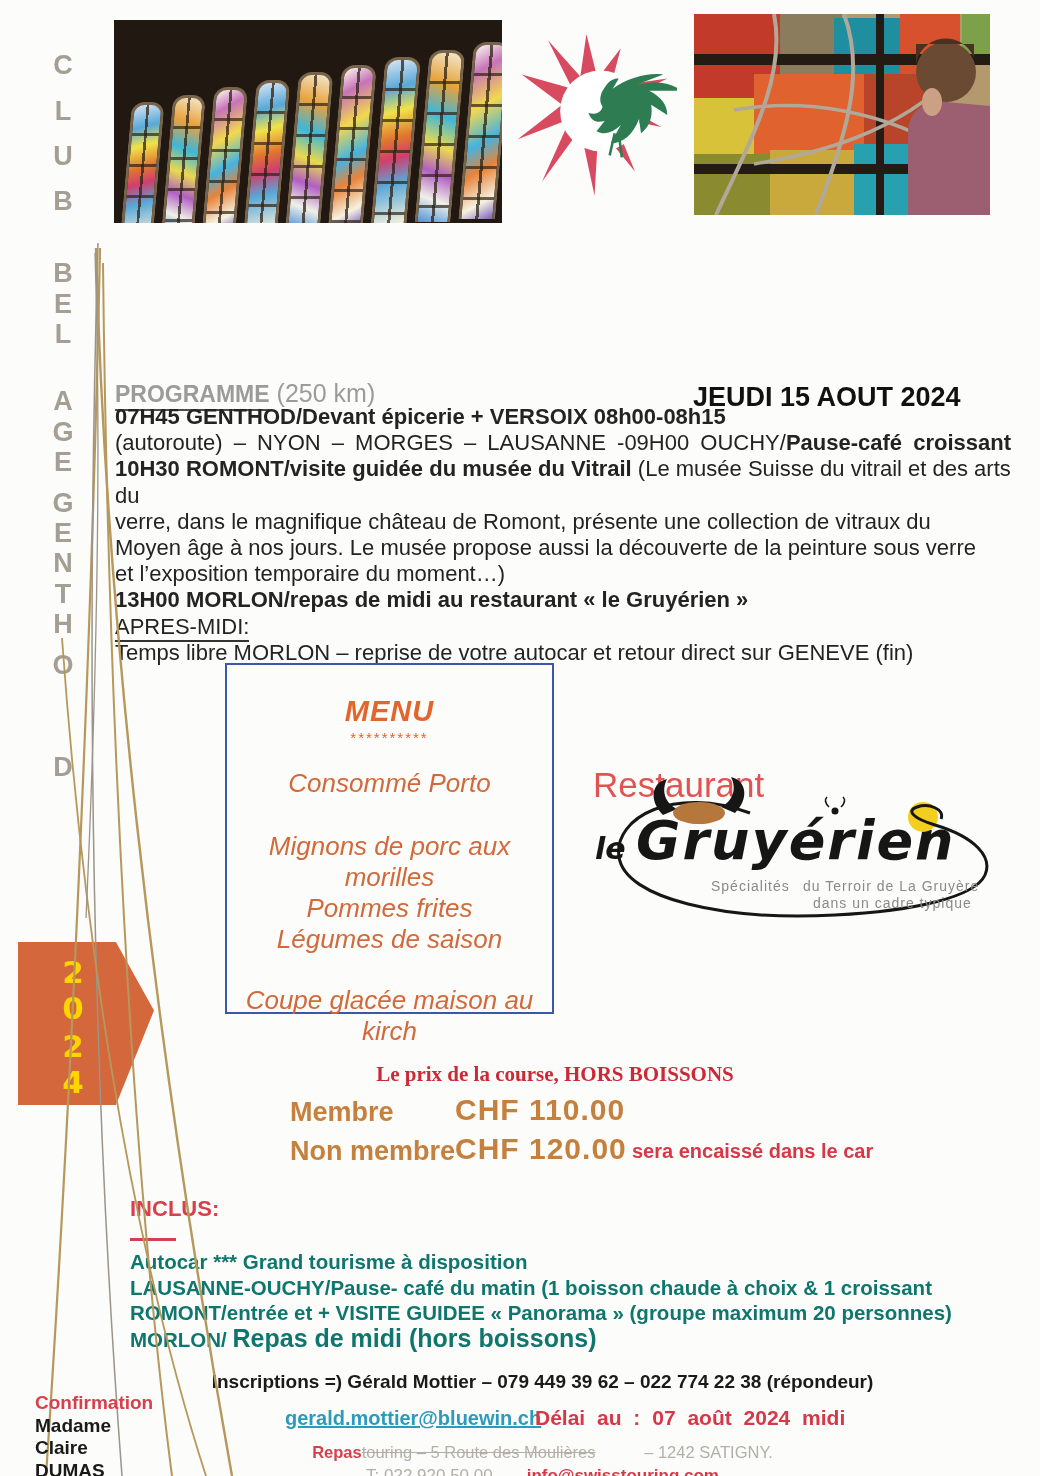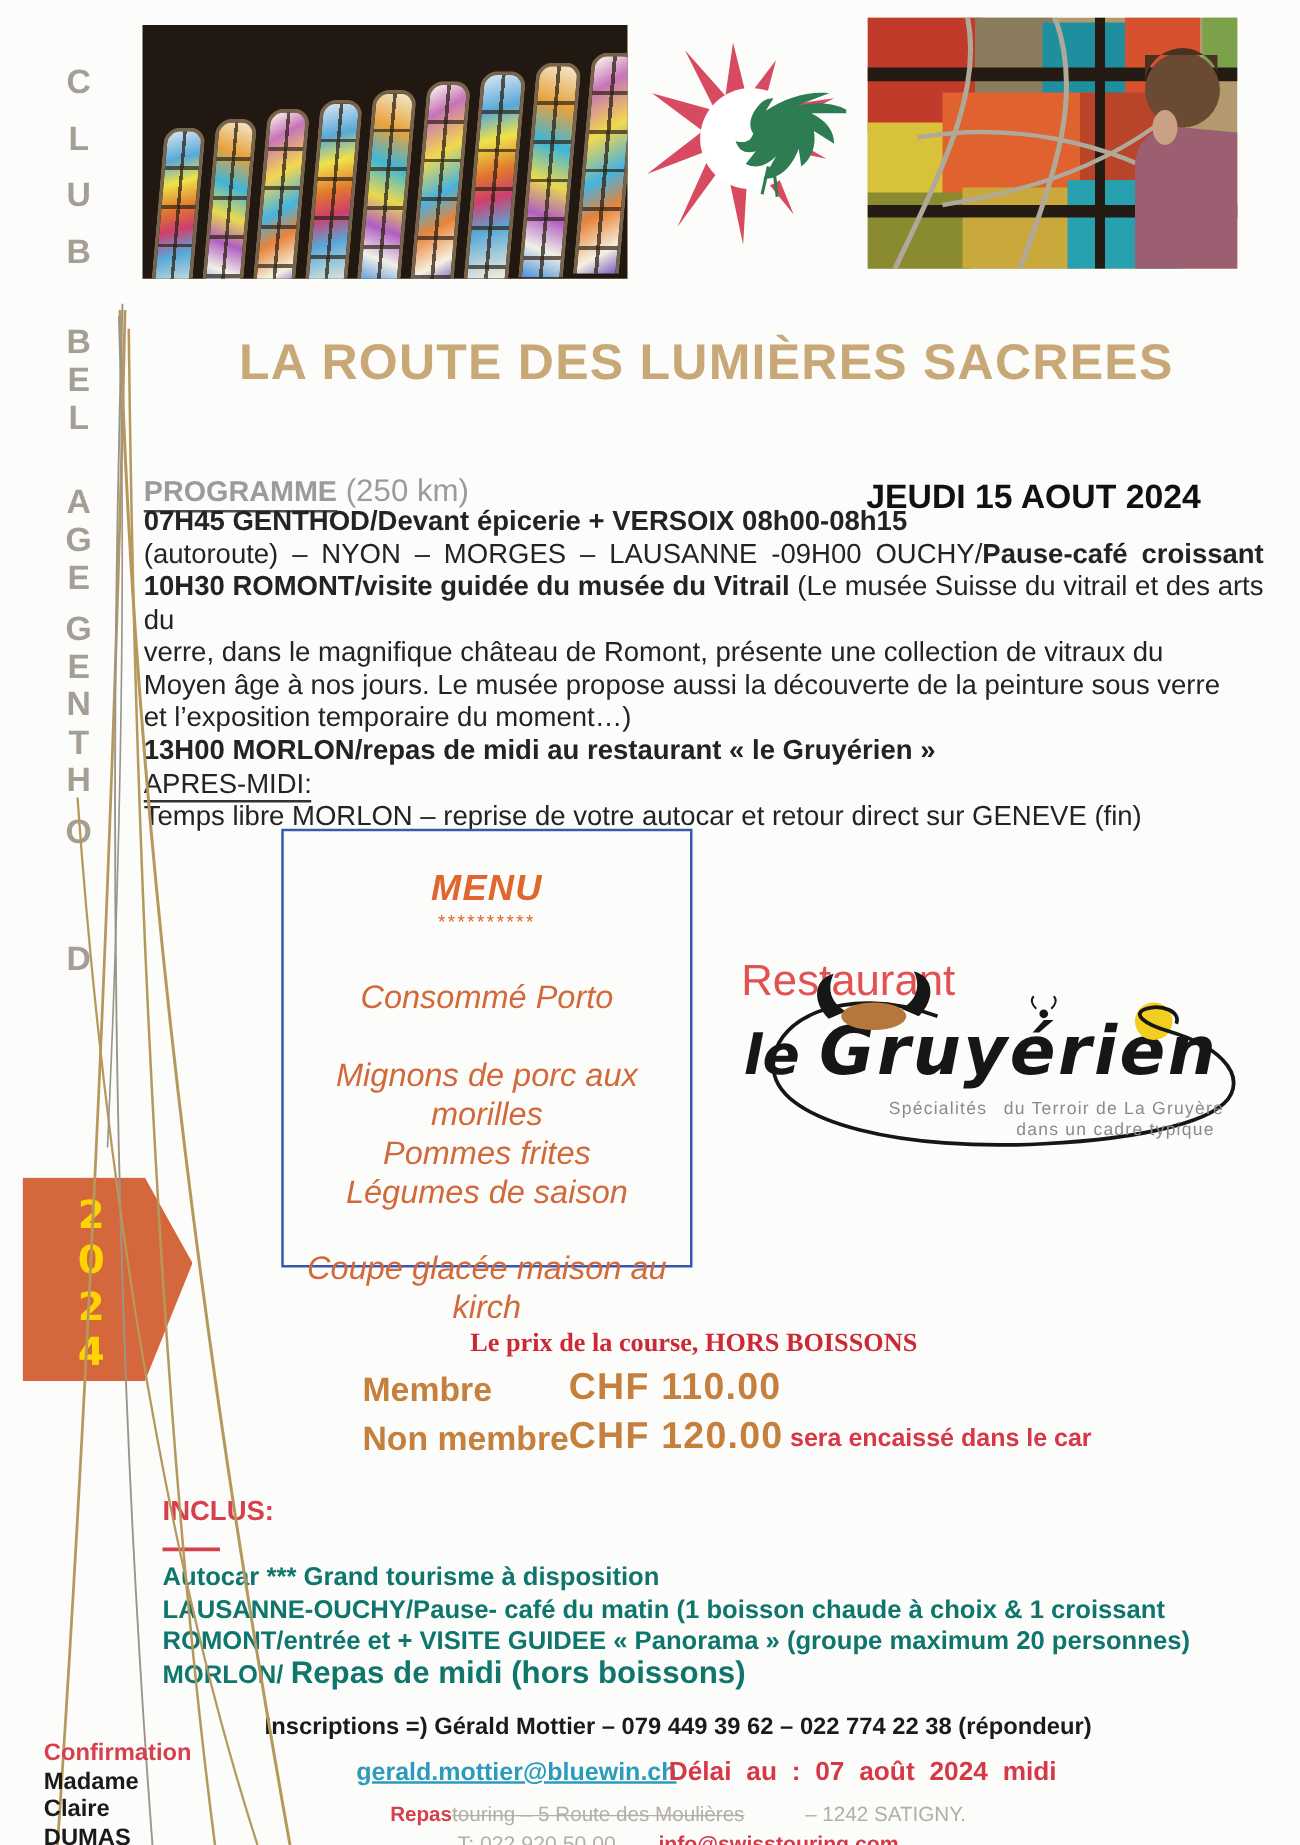--- a/index.html
+++ b/index.html
@@ -45,29 +45,29 @@
   .bold{font-weight:bold;}
   .wide{word-spacing:5px;}
   .ul-span{border-bottom:2px solid #333;padding-bottom:1px;}
 
   
   .menu-box{position:absolute;left:225px;top:663px;width:325px;height:347px;
             border:2px solid #3b57ad;text-align:center;color:#d2693a;font-style:italic;}
   .menu-title{margin-top:30px;font-size:29px;font-weight:bold;color:#e0662e;letter-spacing:1px;}
   .menu-stars{font-style:normal;font-size:15px;letter-spacing:2px;color:#e0662e;margin-top:1px;}
   .menu-line{font-size:26px;}
-  .mt22{margin-top:36px;} .mt32{margin-top:32px;} .mt30{margin-top:30px;}
+  .mt22{margin-top:22px;} .mt32{margin-top:32px;} .mt30{margin-top:30px;}
   .menu-group .menu-line{line-height:31px;}
 
   
   .resto{position:absolute;left:585px;top:765px;width:412px;height:170px;}
   .resto-label{position:absolute;left:8px;top:0;font-size:35px;color:#e25252;}
   .resto-name{position:absolute;left:10px;top:44px;font-family:"DejaVu Sans",sans-serif;
               font-weight:bold;font-style:italic;color:#161616;white-space:nowrap;}
-  .resto-le{font-size:44px;} .resto-main{font-size:54px;letter-spacing:2px;}
+  .resto-le{font-size:30px;} .resto-main{font-size:54px;letter-spacing:2px;}
   .resto-tag{position:absolute;color:#8a8a8a;font-size:14px;letter-spacing:1px;}
 
   
   .price-head{position:absolute;left:130px;top:1062px;width:850px;text-align:center;
               font-family:"Liberation Serif",serif;font-weight:bold;font-size:21px;color:#cc2936;}
   .price-label{position:absolute;left:290px;font-weight:bold;font-size:27px;color:#c5803e;}
   .price-val{position:absolute;left:455px;font-weight:bold;font-size:30px;color:#c5803e;letter-spacing:1px;}
   .price-note{position:absolute;left:632px;top:1140px;font-weight:bold;font-size:20px;color:#d63847;}
 
   
@@ -175,21 +175,20 @@
     <path d="M22 201 C 60 120, 92 60, 80 0" stroke="#b0a898" stroke-width="4" fill="none"></path>
     <path d="M122 201 C 152 120, 172 60, 150 0" stroke="#b0a898" stroke-width="4" fill="none"></path>
     <path d="M60 150 C 122 140, 202 120, 262 60" stroke="#b0a898" stroke-width="3.5" fill="none"></path>
     <path d="M40 96 C 110 84, 190 96, 260 140" stroke="#b0a898" stroke-width="3.5" fill="none"></path>
     <circle cx="252" cy="58" r="30" fill="#6b4a33"></circle>
     <path d="M222 52 a30 30 0 0 1 58 -8 l0 -14 -58 0 z" fill="#4a3222"></path>
     <path d="M214 201 L214 120 C 214 96, 232 86, 252 88 L296 92 L296 201 Z" fill="#9c5f72"></path>
     <ellipse cx="238" cy="88" rx="10" ry="14" fill="#caa184"></ellipse>
   </svg>
 
-  <div class="doc-title">LA ROUTE DES LUMIÈRES SACREES</div>
 
   <div class="prog-row">
     <span class="prog-head">PROGRAMME</span><span class="prog-dist"> (250 km)</span>
   </div>
   <div class="date">JEUDI 15 AOUT 2024</div>
 
   <div class="programme">
     <div class="bold">07H45  GENTHOD/Devant épicerie + VERSOIX 08h00-08h15</div>
     <div class="wide"><span>(autoroute)  –  NYON  –  MORGES  –  LAUSANNE -09H00 OUCHY/</span><span class="bold">Pause-café croissant</span></div>
     <div><span class="bold">10H30 ROMONT/visite guidée du musée du Vitrail </span><span>(Le musée Suisse du vitrail et des arts du</span></div>

